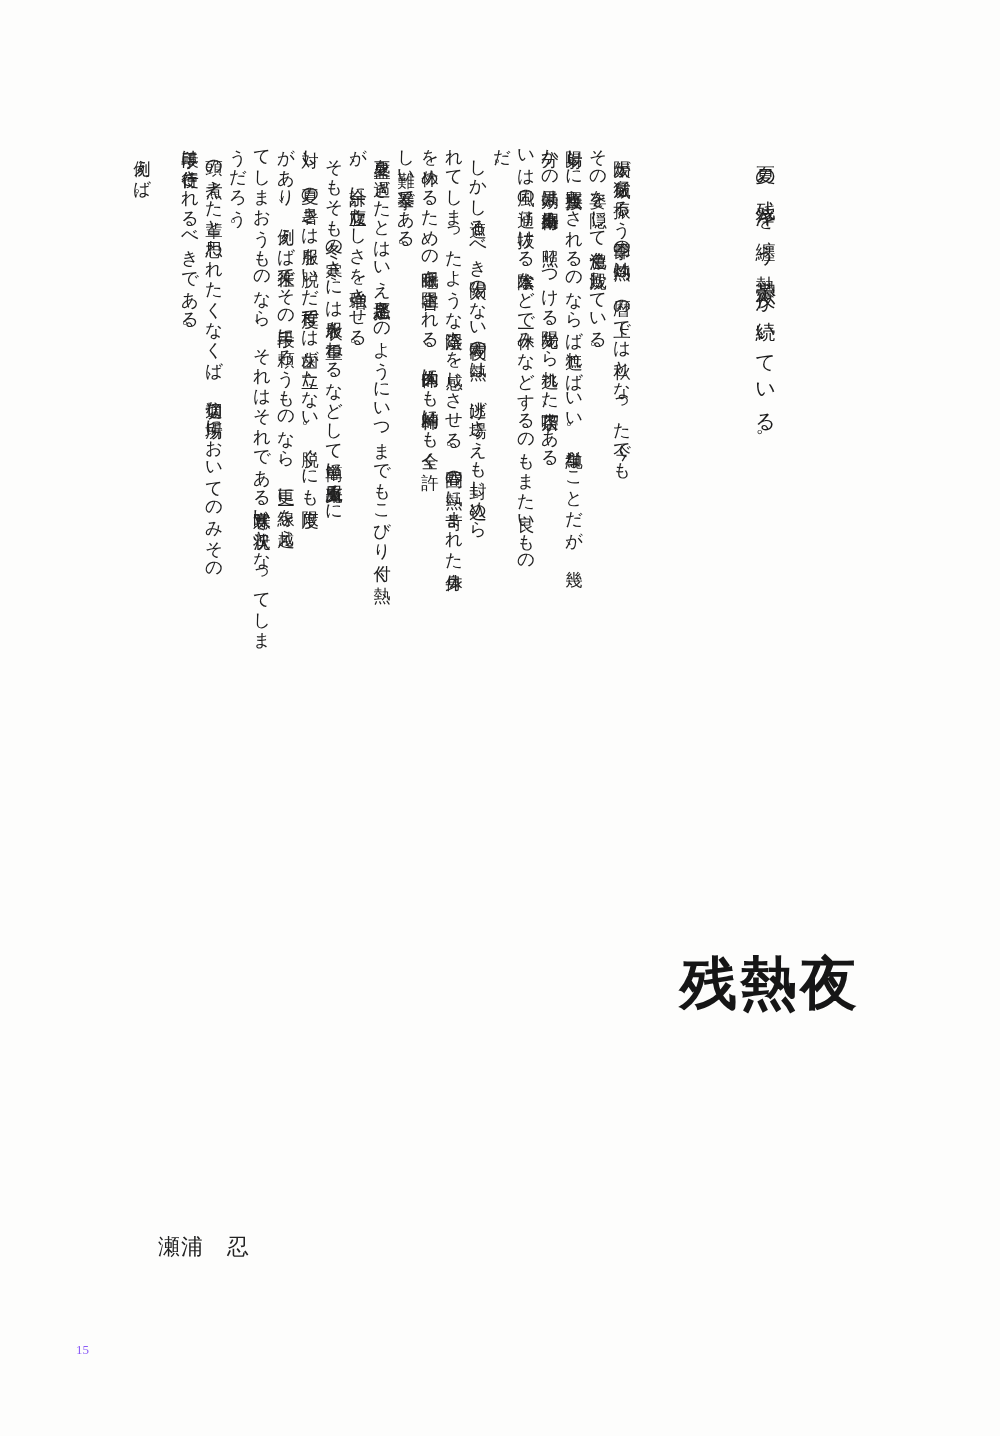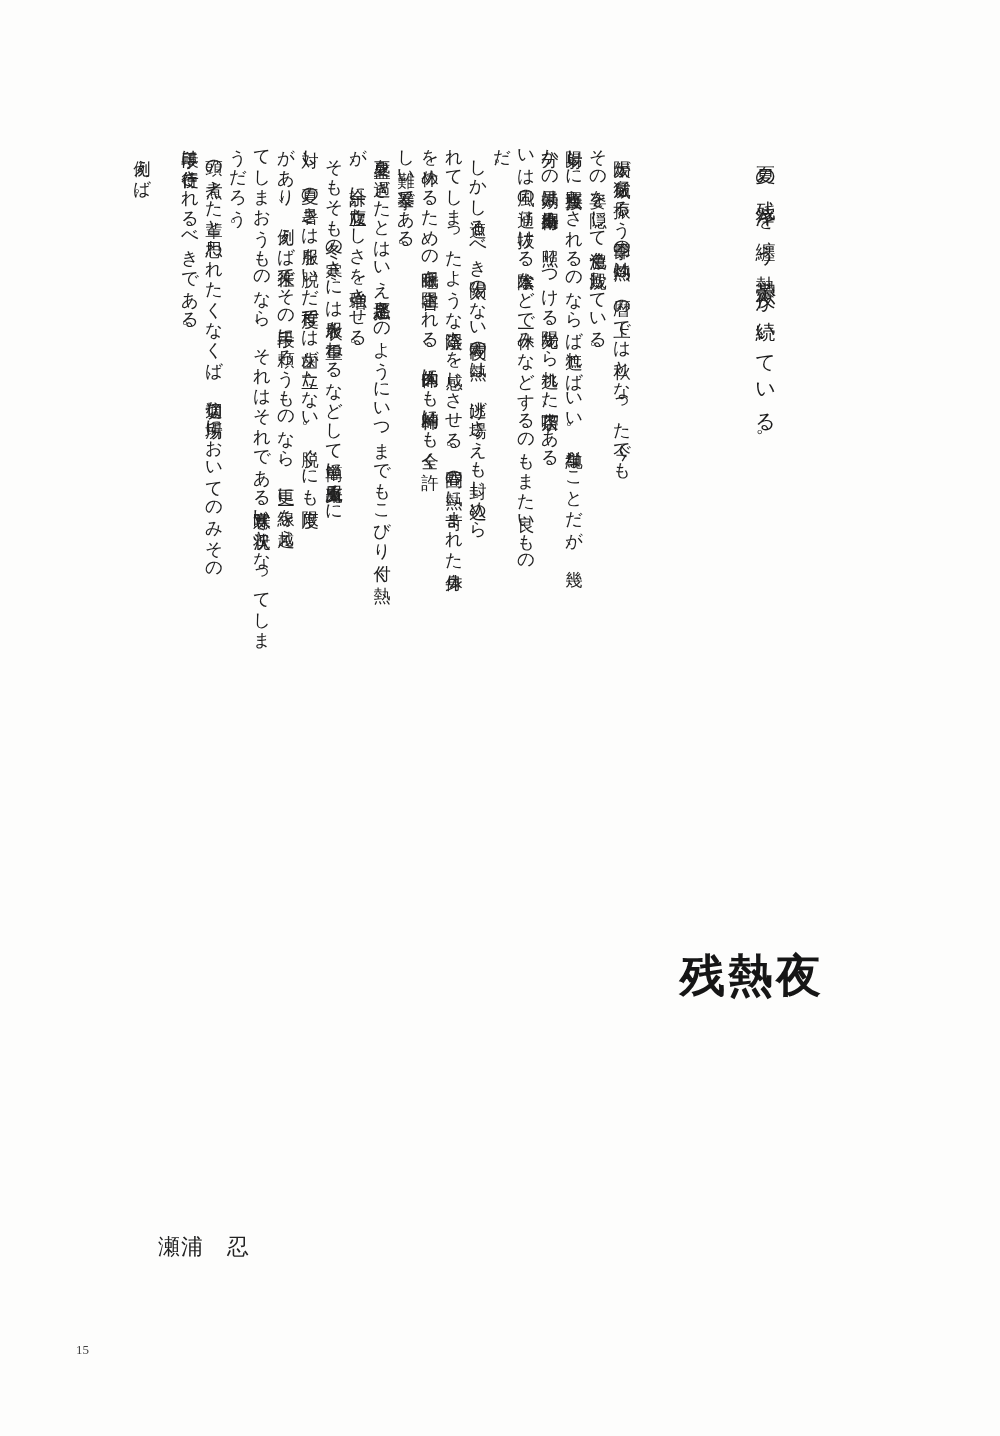--- a/index.html
+++ b/index.html
@@ -59,42 +59,42 @@
     white-space: nowrap;
   }
   .text-column.indent {
     padding-top: 10px;
   }
   .story-title {
     position: absolute;
     left: 680px;
     top: 946px;
     font-family: sans-serif;
-    font-size: 45px;
+    font-size: 57px;
     font-weight: 700;
     letter-spacing: 3px;
     color: #161616;
     white-space: nowrap;
   }
   .author-name {
     position: absolute;
     left: 158px;
     top: 1232px;
     font-family: sans-serif;
     font-size: 22px;
     letter-spacing: 1px;
     color: #222;
     white-space: nowrap;
   }
   .page-number {
     position: absolute;
     left: 76px;
     top: 1342px;
     font-size: 13px;
-    color: #404040;
+    color: #8b5cf6;
     font-family: "Liberation Serif", serif;
   }
 </style>
 </head>
 <body>
 
 <div class="page">
 
   <div class="opening-line">夏の残滓を纏う熱帯夜が続いている。</div>
 

